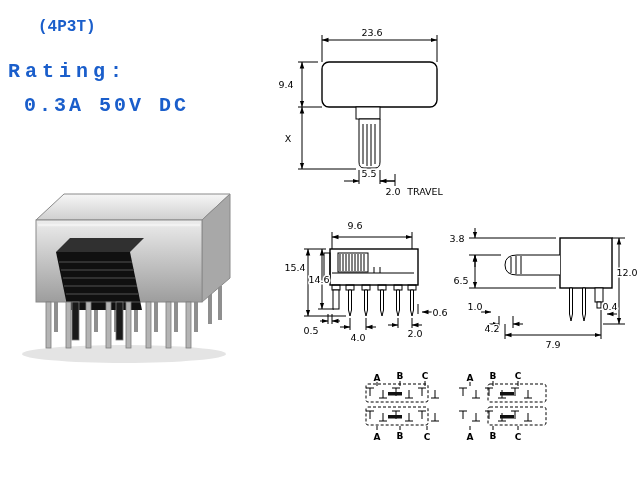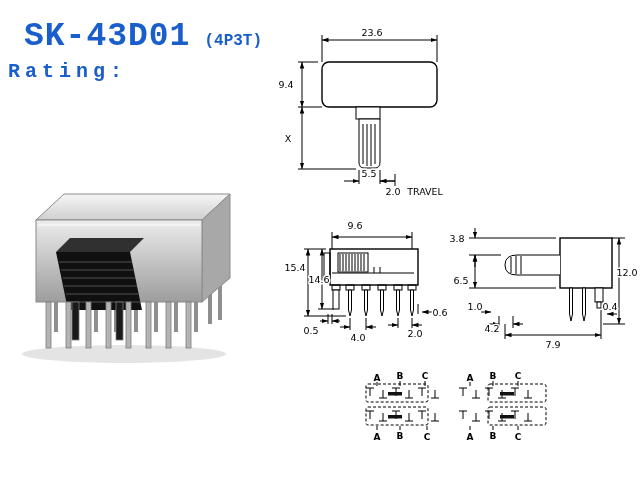--- a/index.html
+++ b/index.html
@@ -24,24 +24,24 @@
   .thick{stroke-width:1.4}
   .lnw{fill:#fff;stroke:#000;stroke-width:1}
   .dash{fill:none;stroke:#000;stroke-width:1;stroke-dasharray:3,2}
 </style>
 </head>
 <body>
 
 <div class="page" style="--accent: #1a5ecb;">
 
   <div class="title-row">
-    <span class="model">SK-43D01</span>
     <span class="variant">(4P3T)</span>
   </div>
   <div class="rating-label">Rating:</div>
+  <div class="rating-value">0.3A 50V DC</div>
 
   <svg class="abs" style="left:6px;top:178px" width="238" height="192" viewBox="0 0 238 192">
     <defs>
       <linearGradient id="gBody" x1="0" y1="0" x2="0" y2="1">
         <stop offset="0" stop-color="#ececec"></stop>
           <stop offset="0.45" stop-color="#c8c8c8"></stop>
         <stop offset="1" stop-color="#9d9d9d"></stop>
       </linearGradient>
       <linearGradient id="gTop" x1="0" y1="0" x2="0" y2="1">
         <stop offset="0" stop-color="#f6f6f6"></stop>

